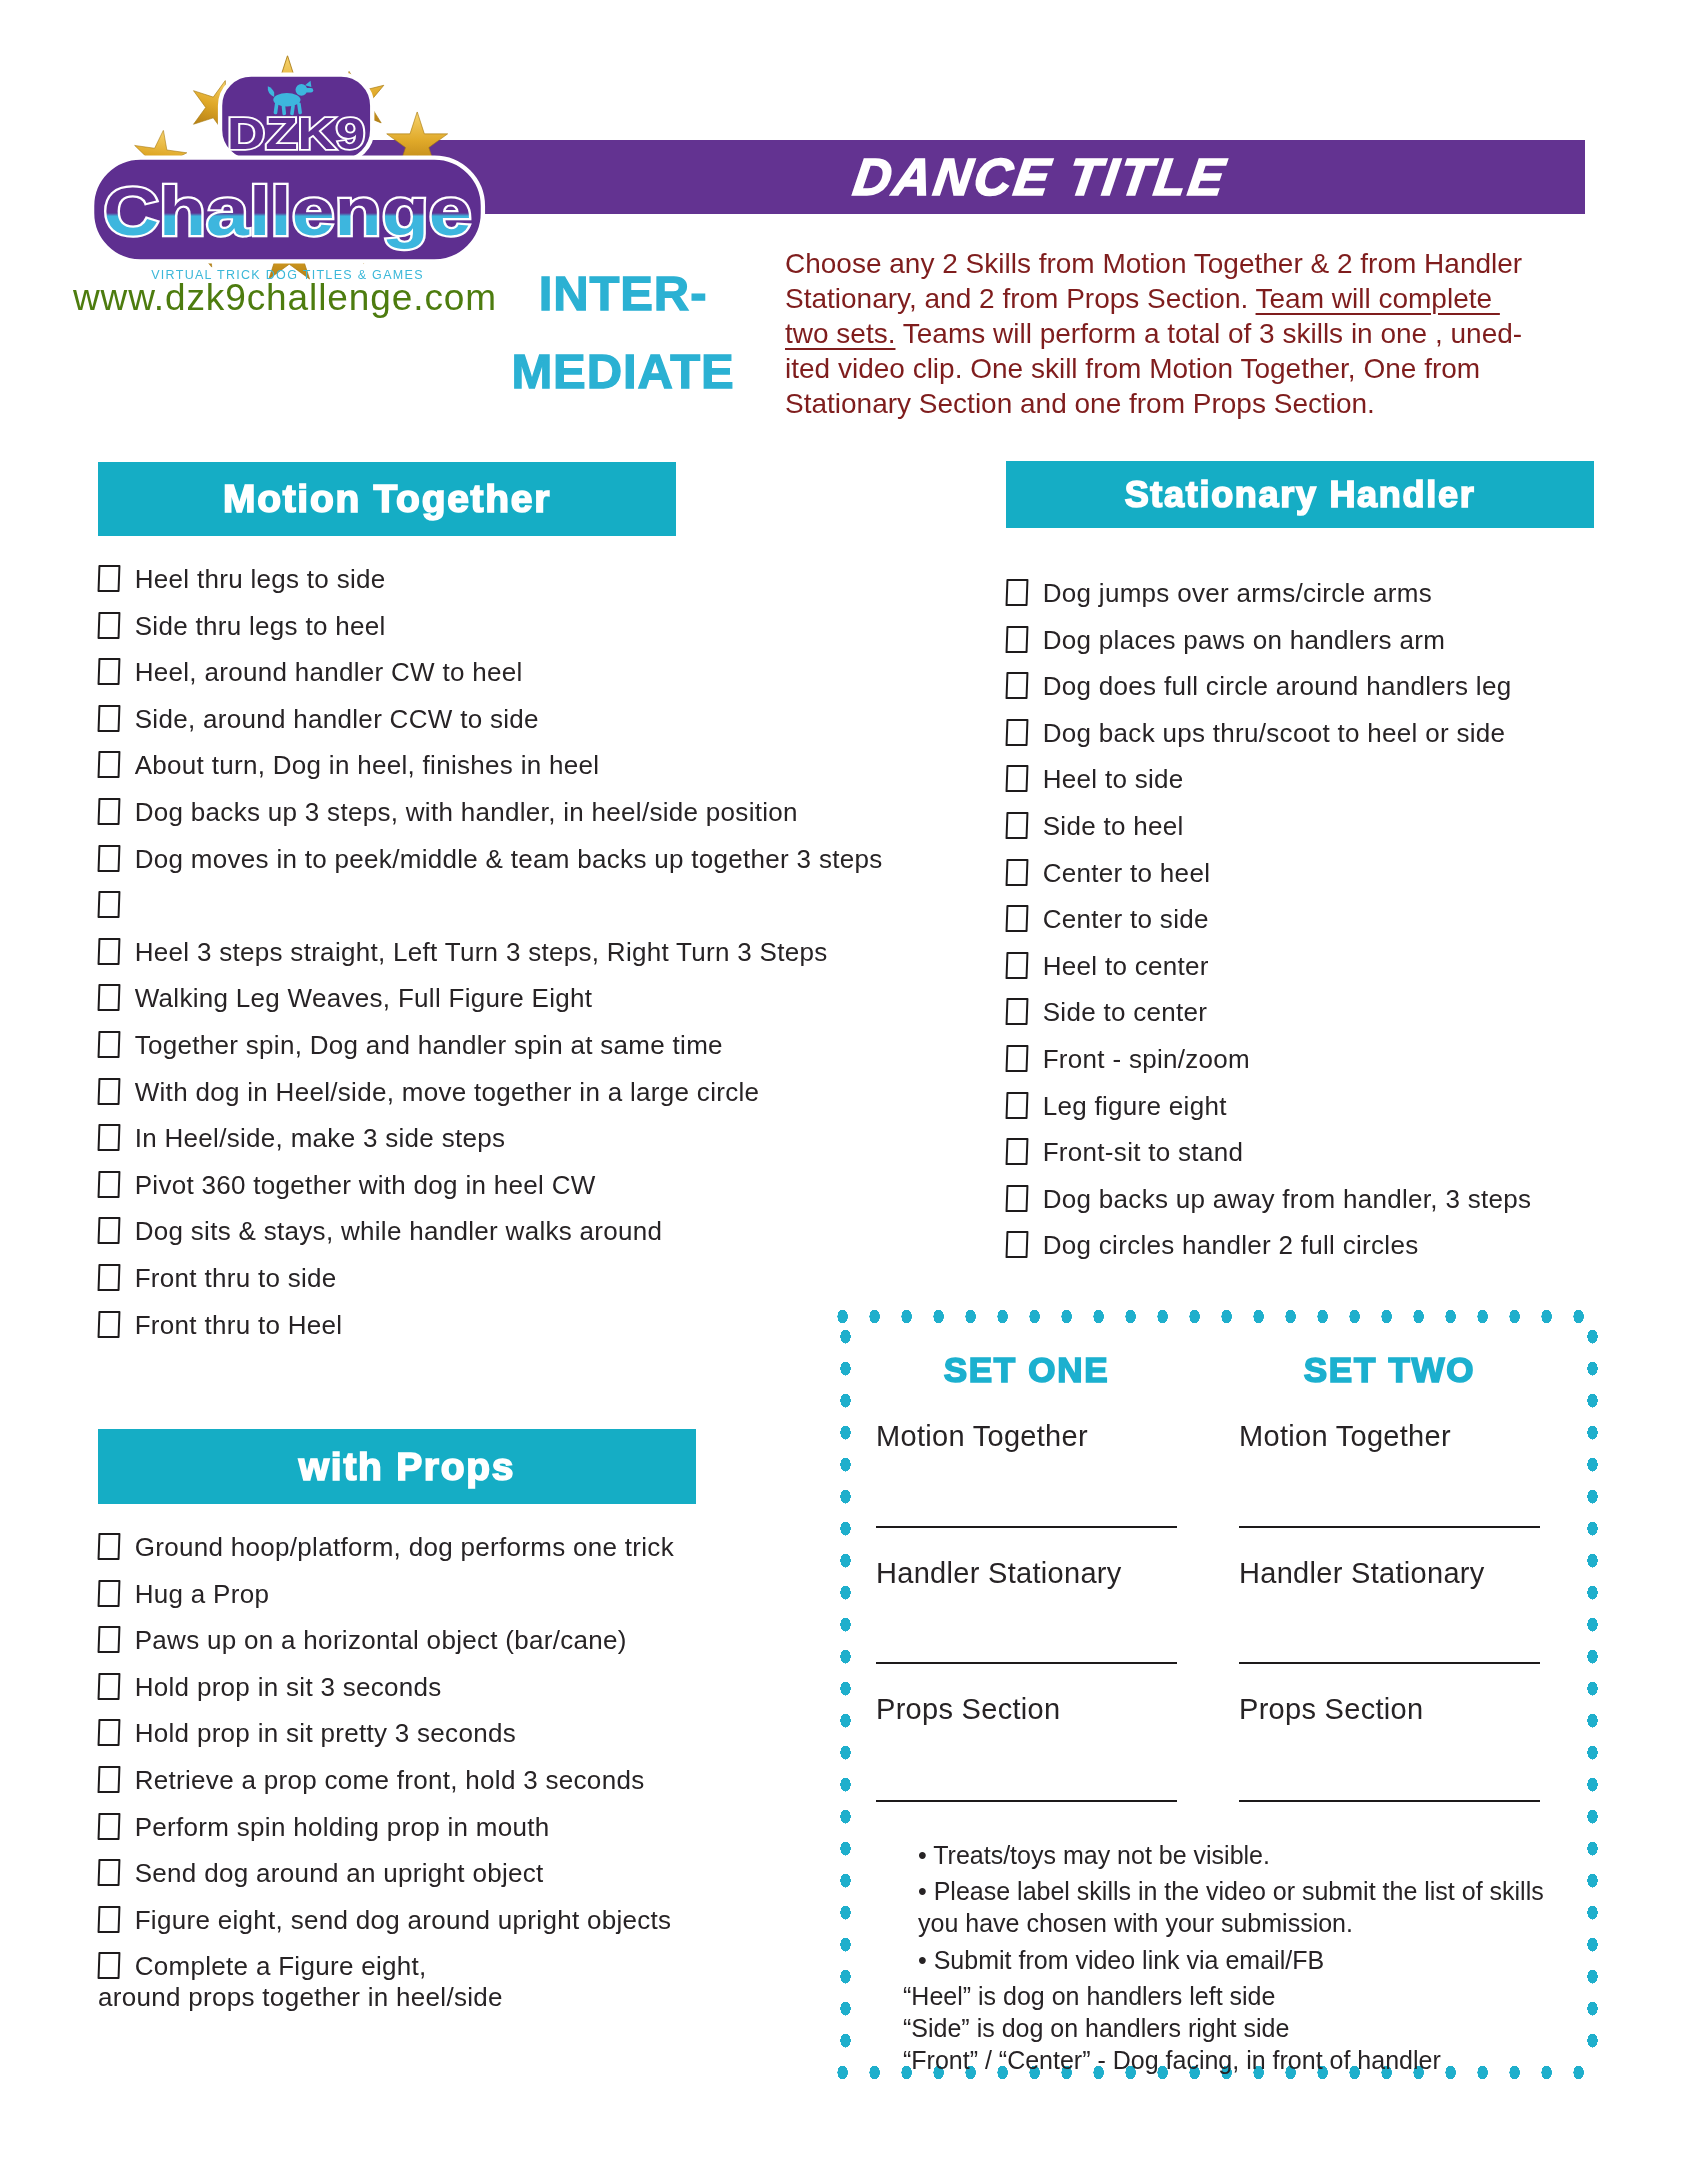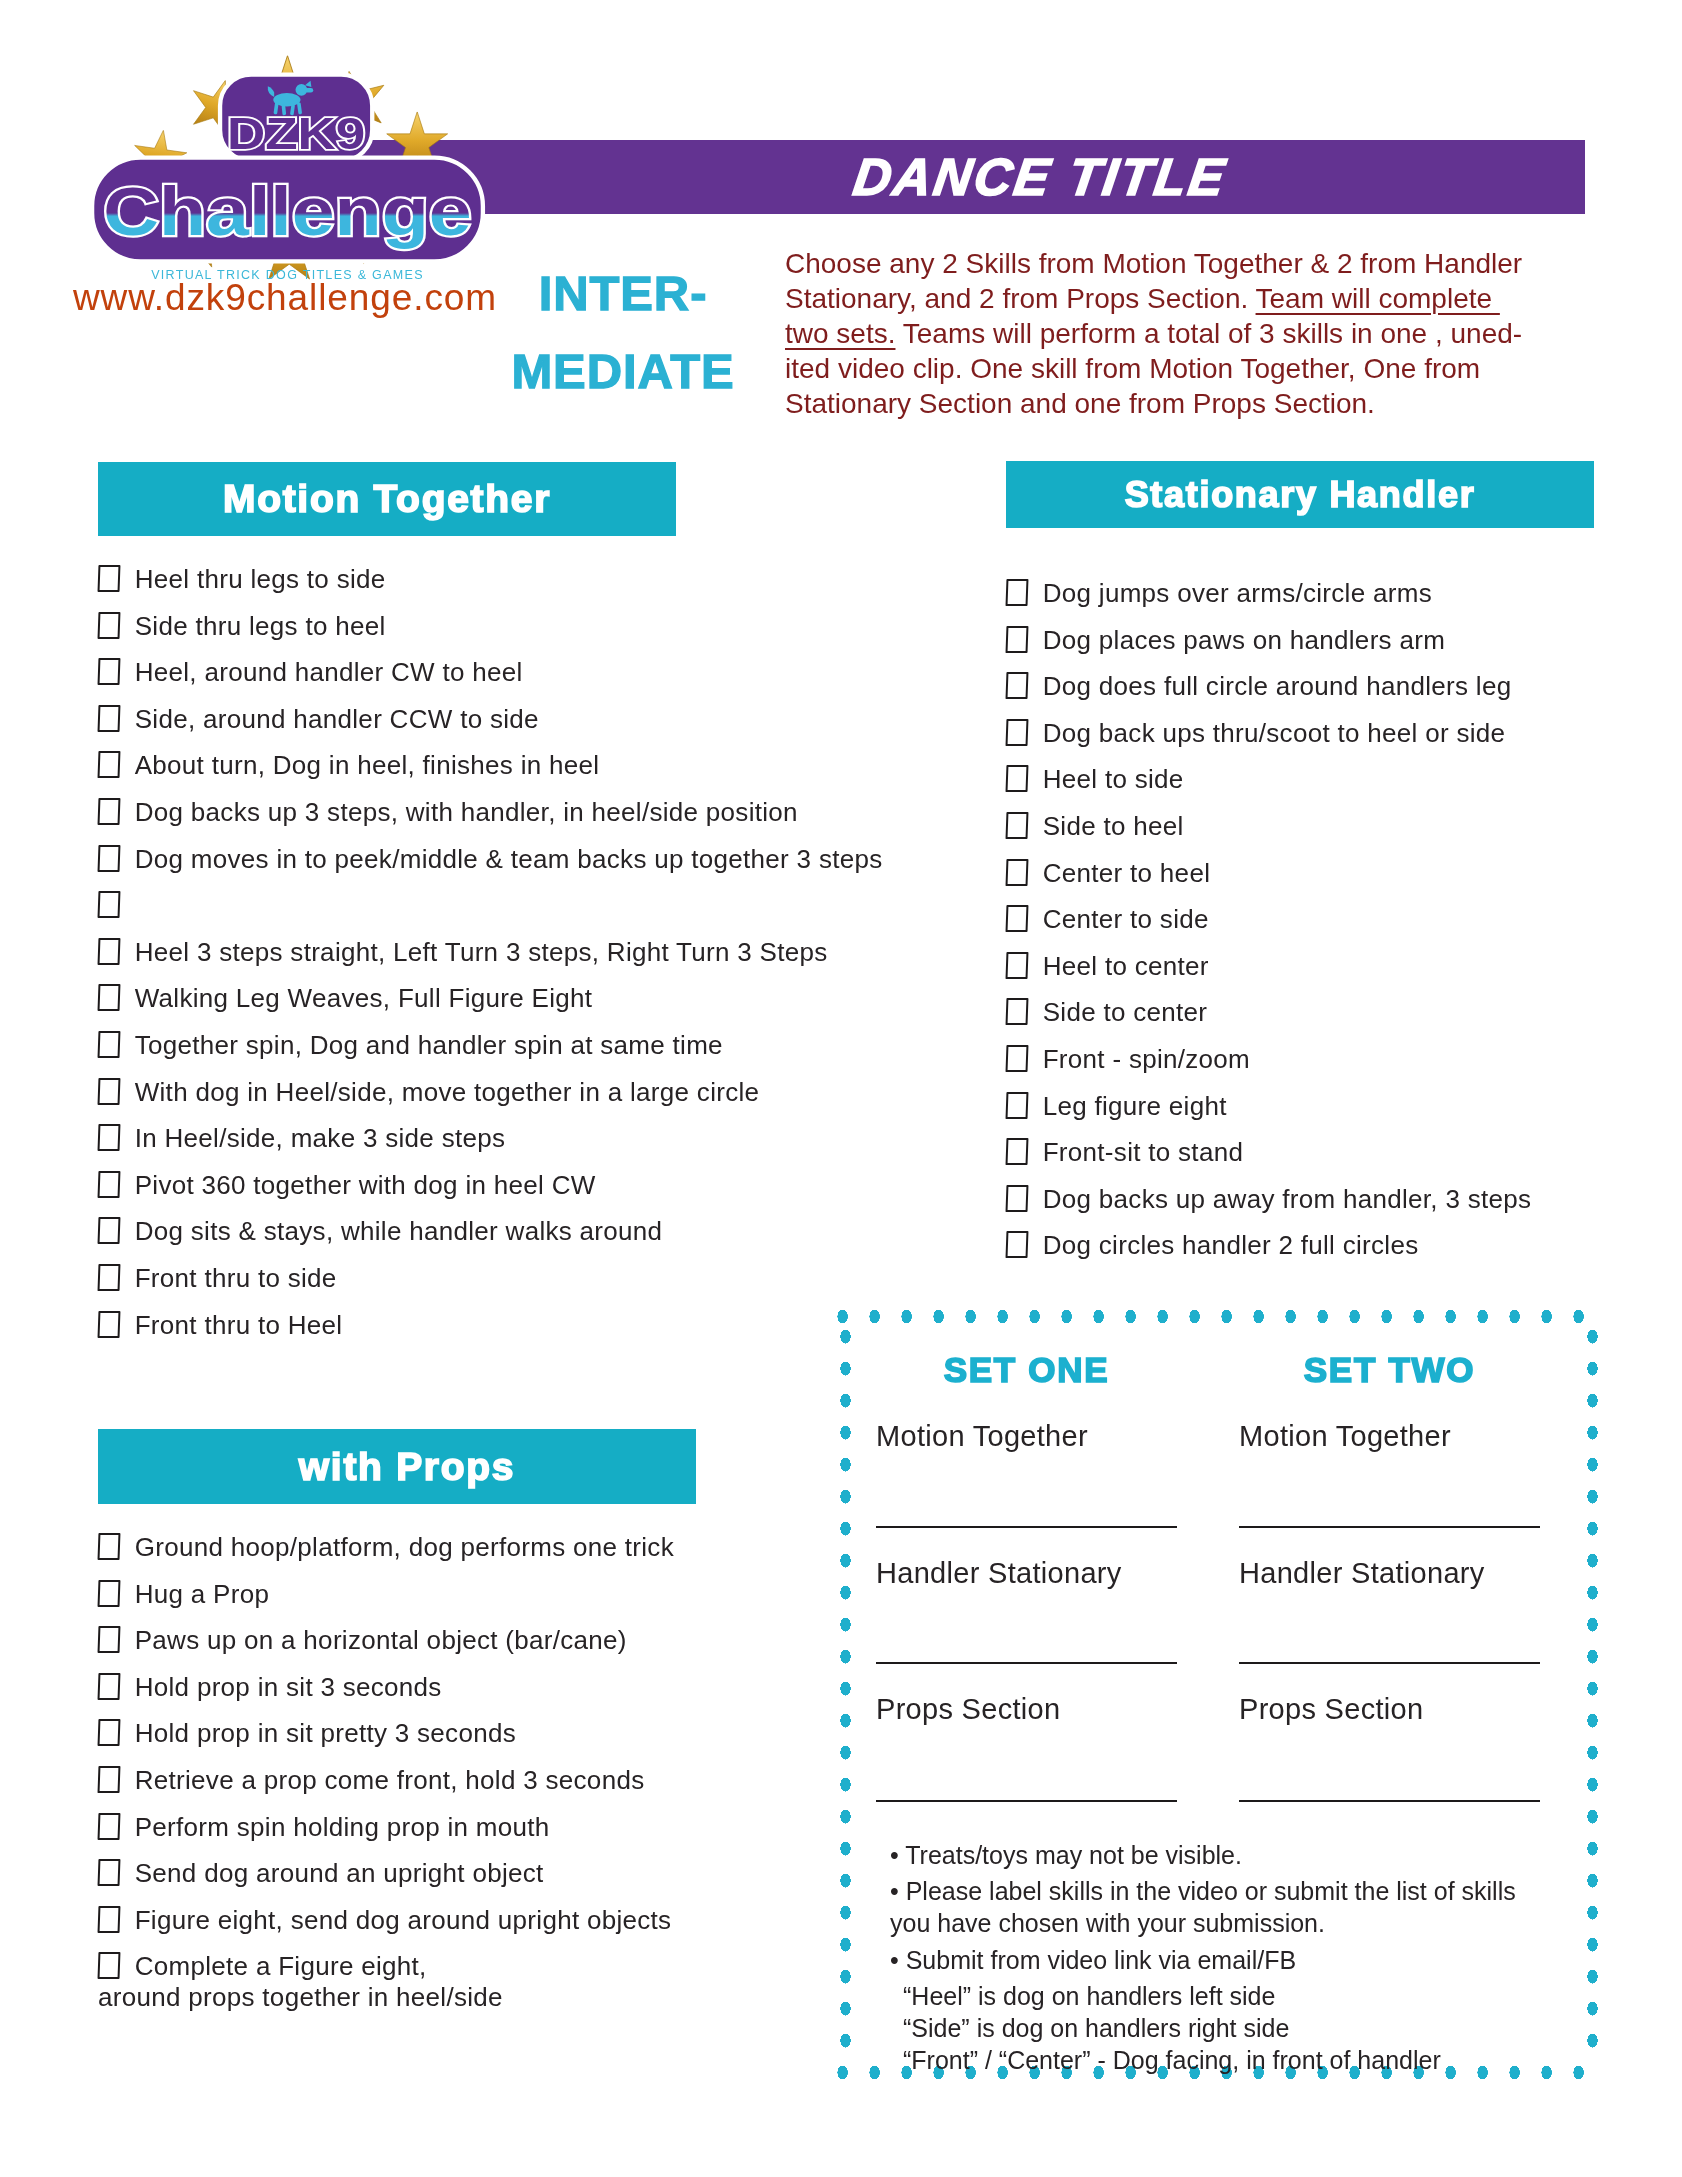--- a/index.html
+++ b/index.html
@@ -7,21 +7,21 @@
         font-family:"Liberation Sans",sans-serif;color:#272325;}
 
   
   .banner{position:absolute;left:294px;top:140px;width:1291px;height:74px;background:#633391;z-index:1;}
   .banner-title{position:absolute;left:560px;top:7px;color:#ffffff;font-size:52px;font-weight:900;
         font-style:italic;letter-spacing:2.6px;transform:skewX(-8deg);-webkit-text-stroke:1.7px #ffffff;white-space:pre;}
 
   
   .logo{position:absolute;left:80px;top:52px;width:415px;height:232px;z-index:2;}
   .website{position:absolute;left:62px;top:277px;width:446px;text-align:center;z-index:2;
-        font-size:37px;color:#c2410c;letter-spacing:0.9px;}
+        font-size:37px;color:#4d7c0f;letter-spacing:0.9px;}
 
   
   .level{position:absolute;left:483px;top:254px;width:280px;text-align:center;color:#2bb1d3;
         font-size:49px;font-weight:900;line-height:78px;letter-spacing:0.9px;-webkit-text-stroke:1.3px #2bb1d3;}
 
   
   .intro{position:absolute;left:785px;top:246px;font-size:28px;line-height:35px;color:#7f1d1d;}
   .intro .line{white-space:pre;}
   .intro .u{text-decoration:underline;text-decoration-thickness:1.7px;text-underline-offset:5.2px;}
 
@@ -59,21 +59,21 @@
   .set-col{position:absolute;top:0;width:301px;height:100%;}
   .set-col-1{left:42px;}
   .set-col-2{left:405px;}
   .set-title{position:absolute;top:43px;width:100%;text-align:center;color:#1cb0cf;font-size:35px;
       font-weight:900;letter-spacing:1.7px;-webkit-text-stroke:1.7px #1cb0cf;}
   .row-label{position:absolute;font-size:29px;color:#272325;letter-spacing:0.3px;white-space:pre;}
   .rl-0{top:113px;} .rl-1{top:250px;} .rl-2{top:386px;}
   .blank{position:absolute;width:100%;height:0;border-top:2.6px solid #1d1a1b;}
   .bl-0{top:219px;} .bl-1{top:355px;} .bl-2{top:493px;}
 
-  .notes{position:absolute;left:56px;top:532px;width:670px;font-size:25px;line-height:32px;color:#272325;}
+  .notes{position:absolute;left:84px;top:532px;width:670px;font-size:25px;line-height:32px;color:#272325;}
   .notes div{margin-bottom:4.3px;}
   .defs{position:absolute;left:69px;top:673px;width:670px;font-size:25px;line-height:32px;color:#272325;}
   .defs div{white-space:pre;}
 </style>
 </head>
 <body>
 
 <div class="page">
 
   <div class="banner">

